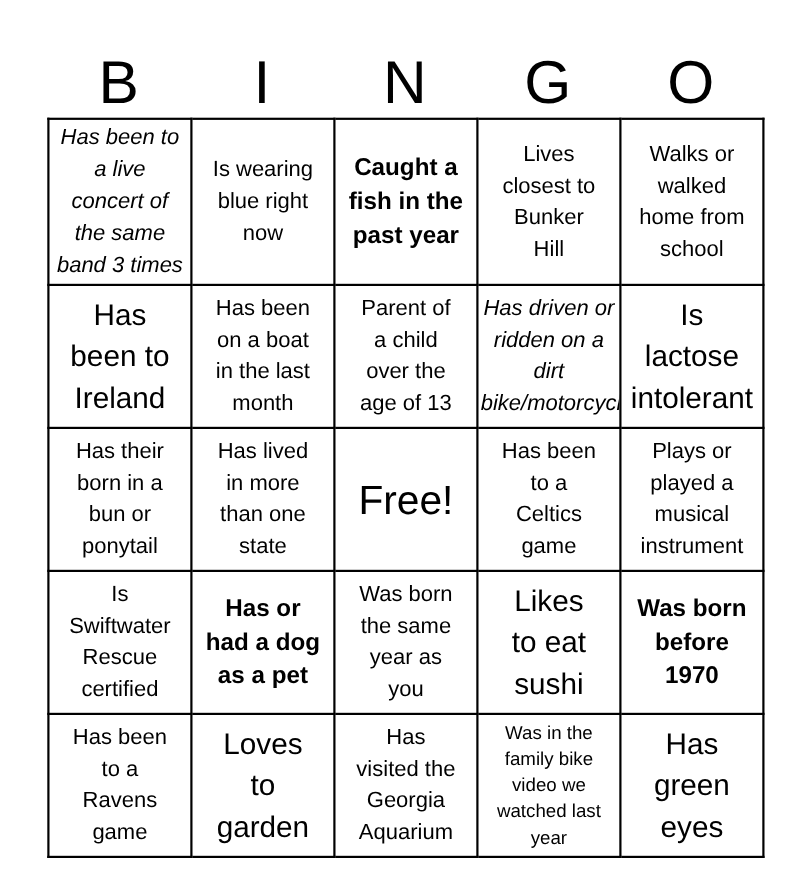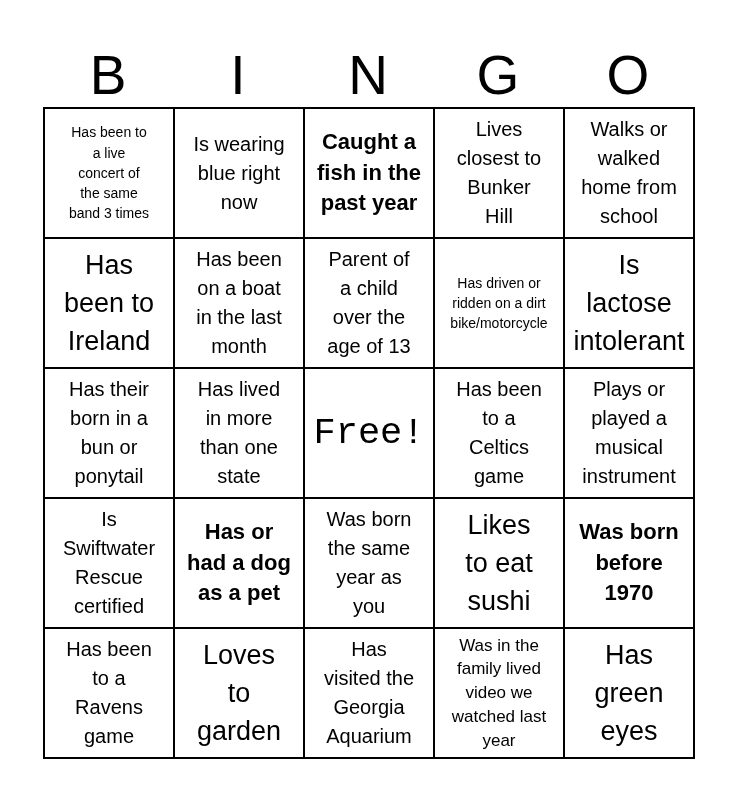--- a/index.html
+++ b/index.html
@@ -48,26 +48,26 @@
     padding: 2px;
     text-align: center;
     vertical-align: middle;
     overflow: hidden;
     box-sizing: border-box;
   }
   .cell-text {
     white-space: pre-line;
     line-height: 1.42;
   }
-  .sz-xs  { font-size: 14px; line-height: 1.45; }
+  .sz-xs  { font-size: 20px; line-height: 1.45; font-style: italic; }
   .sz-sm  { font-size: 17px; line-height: 1.4;  }
   .sz-md  { font-size: 20px; line-height: 1.45; }
   .sz-lg  { font-size: 22px; line-height: 1.4; font-weight: bold;  }
   .sz-xl  { font-size: 27px; line-height: 1.42; }
-  .sz-free{ font-size: 37px; line-height: 1; font-family: Liberation Mono, monospace;    }
+  .sz-free{ font-size: 37px; line-height: 1;    }
 </style>
 </head>
 <body>
 
 <div class="page">
   <div class="card">
 
     <div class="title-row">
       <span class="title-letter">B</span>
       <span class="title-letter">I</span>
@@ -209,21 +209,21 @@
 garden</div>
             </td>
         <td class="cell">
               <div class="cell-text sz-md">Has
 visited the
 Georgia
 Aquarium</div>
             </td>
         <td class="cell">
               <div class="cell-text sz-sm">Was in the
-family lived
+family bike
 video we
 watched last
 year</div>
             </td>
         <td class="cell">
               <div class="cell-text sz-xl">Has
 green
 eyes</div>
             </td>
       </tr>

